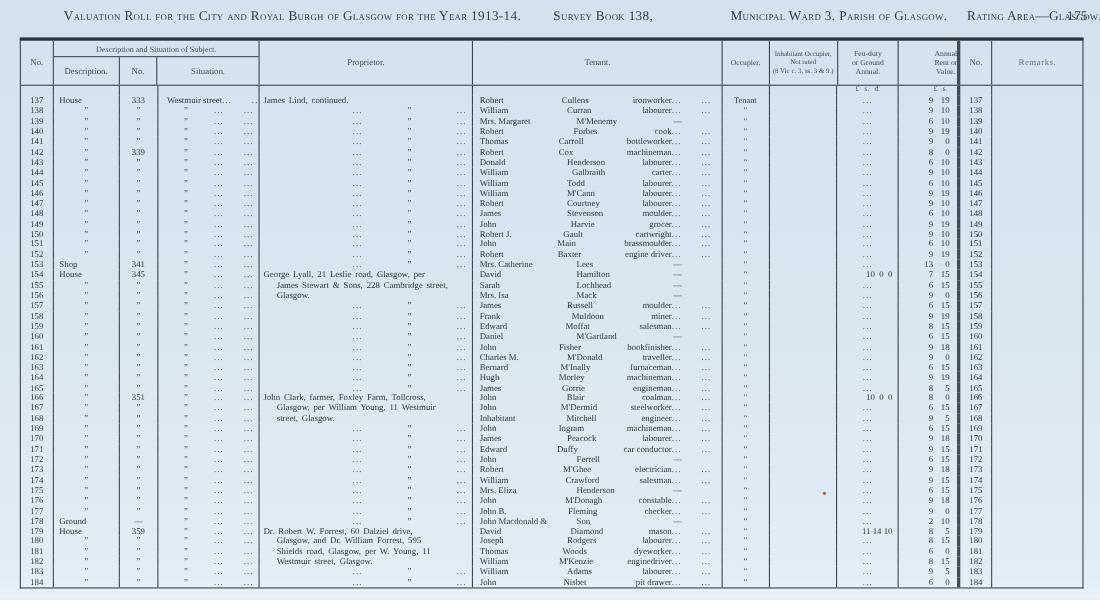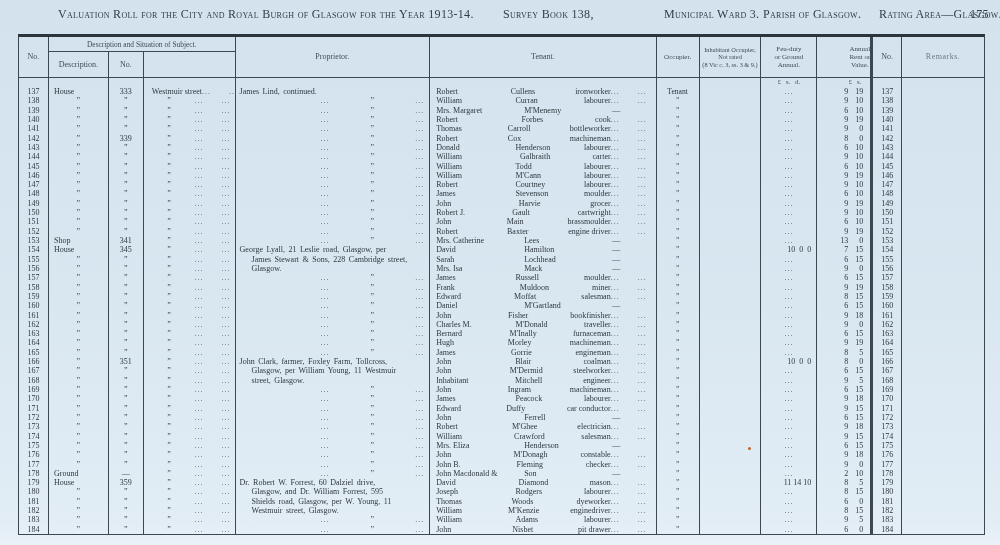--- a/index.html
+++ b/index.html
@@ -107,20 +107,21 @@
 
   <div class="vtable">
 
     <div class="thead">
       <div class="c c0 th">No.</div>
       <div class="descgroup">
         <div class="grouptitle">Description and Situation of Subject.</div>
         <div class="groupsub">
           <div class="gs gs1">Description.</div>
           <div class="gs gs2">No.</div>
+          <div class="gs gs3">Situation.</div>
         </div>
       </div>
       <div class="c c4 th">Proprietor.</div>
       <div class="c c5 th">Tenant.</div>
       <div class="c c6 th th-med">Occupier.</div>
       <div class="c c7 th th-small">Inhabitant Occupier,
 Not rated
 (8 Vic c. 3, ss. 3 &amp; 9.)</div>
       <div class="c c8 th th-med">Feu-duty
 or Ground

